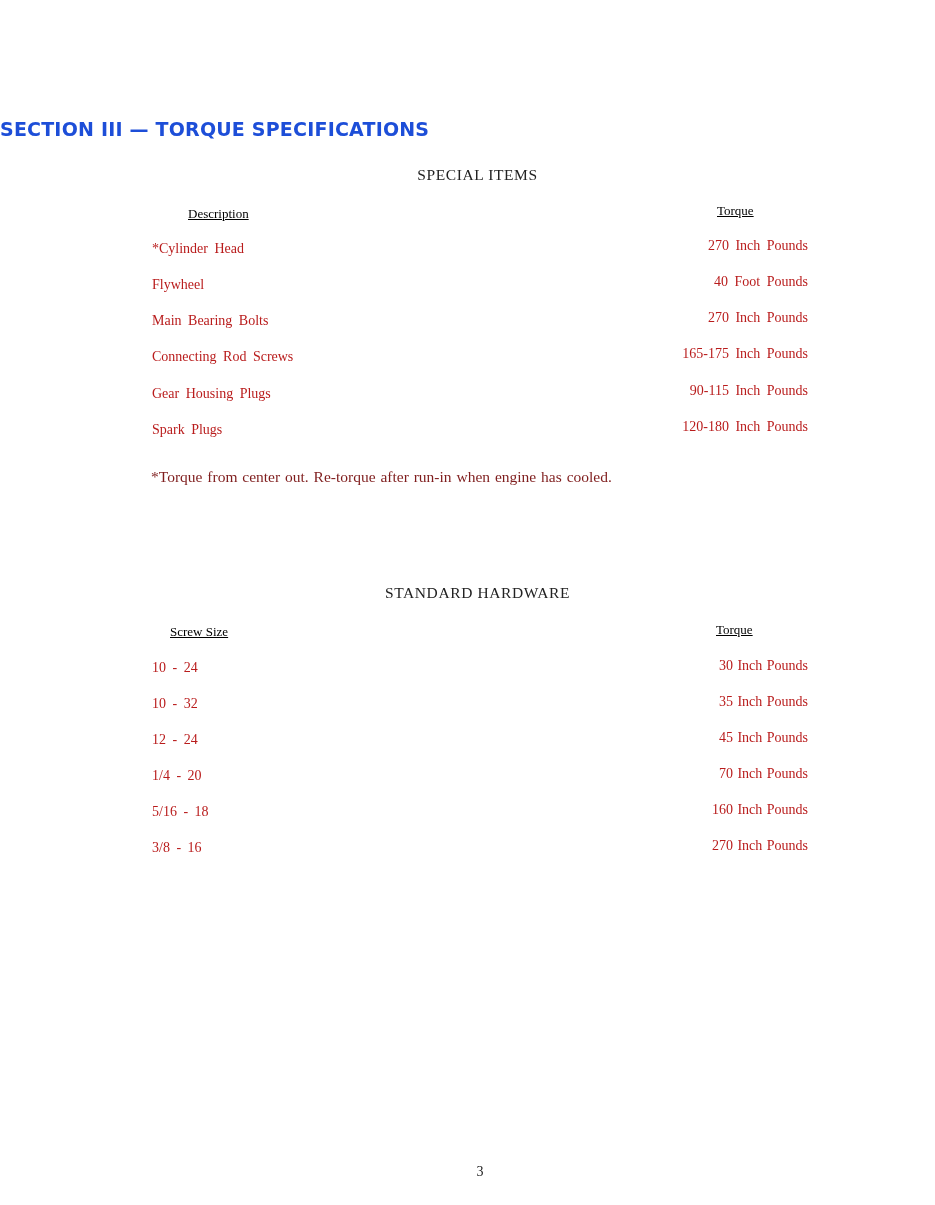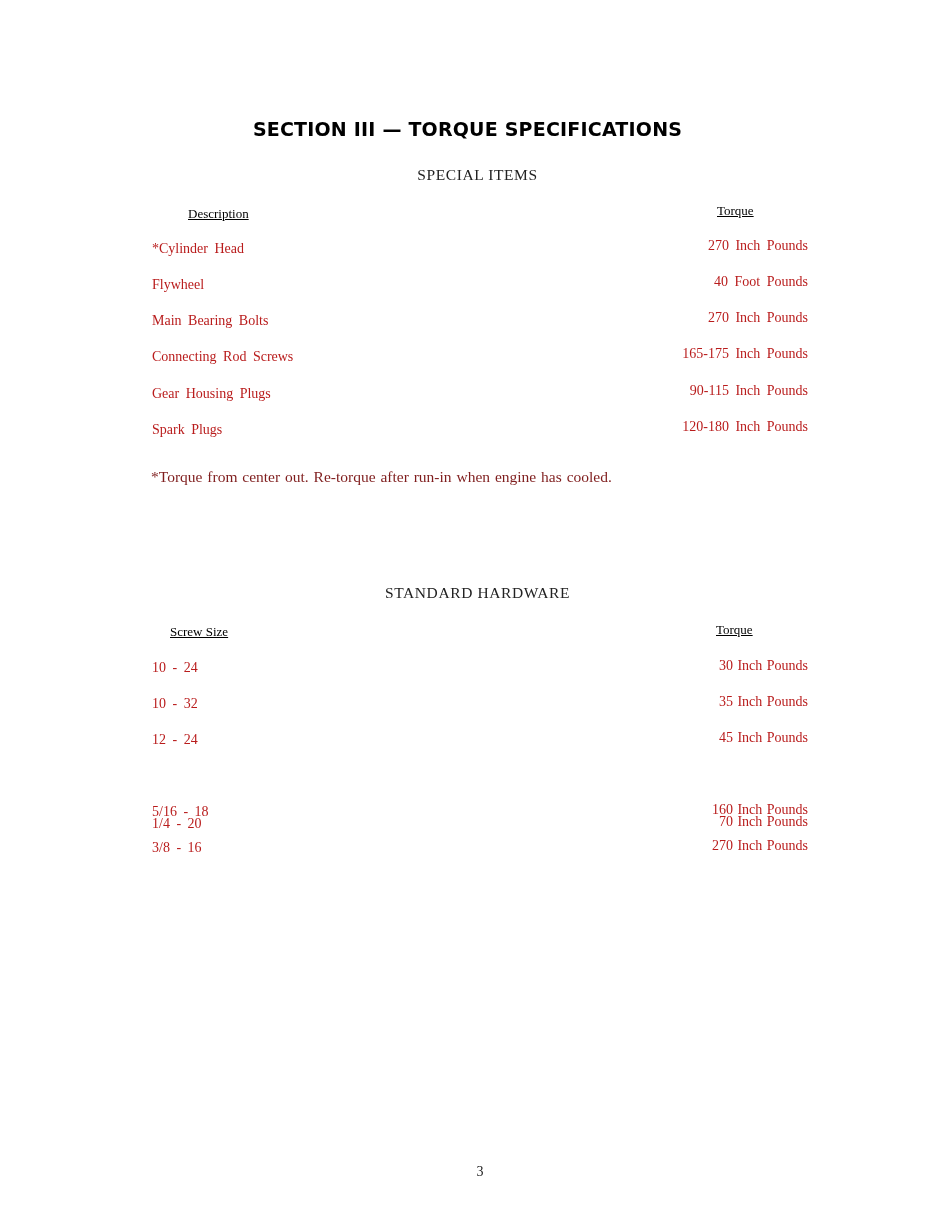--- a/index.html
+++ b/index.html
@@ -3,23 +3,23 @@
 <meta charset="utf-8">
 <style>
   html, body { margin: 0; padding: 0; }
   body {
     width: 935px; height: 1205px; background: #ffffff; position: relative;
     overflow: hidden; color: #1a1a1a;
     font-family: "DejaVu Serif", "Liberation Serif", serif;
   }
   .page { position: absolute; left: 0; top: 0; width: 935px; height: 1205px; }
   .title {
-    position: absolute; left: 0; width: 935px; top: 118px; text-align: center;
+    position: absolute; left: 0; width: 935px; top: 118px; 
     font-family: "DejaVu Sans", "Liberation Sans", sans-serif; font-weight: bold;
-    font-size: 19px; letter-spacing: 0.2px; color: #000000;
+    font-size: 19px; letter-spacing: 0.2px; color: #1d4ed8;
   }
   .subhead {
     position: absolute; left: 0; width: 955px; text-align: center;
     font-family: "Liberation Serif", serif; font-size: 15.5px; letter-spacing: 0.6px; color: #222;
   }
   .colhead {
     position: absolute; font-family: "Liberation Serif", serif; font-size: 13px;
     text-decoration: underline; color: #000000;
   }
   .row { position: absolute; left: 152px; width: 656px; height: 22px; font-family: "Liberation Serif", serif; font-size: 14px; color: #b91c1c; }
@@ -79,21 +79,21 @@
       <span class="val" style="top:-2px;">30 Inch Pounds</span>
     </div>
     <div class="row hw" style="top:696px;">
       <span class="desc">10 - 32</span>
       <span class="val" style="top:-2px;">35 Inch Pounds</span>
     </div>
     <div class="row hw" style="top:732px;">
       <span class="desc">12 - 24</span>
       <span class="val" style="top:-2px;">45 Inch Pounds</span>
     </div>
-    <div class="row hw" style="top:768px;margin-top:48px;">
+    <div class="row hw" style="top:768px;">
       <span class="desc">1/4 - 20</span>
       <span class="val" style="top:-2px;">70 Inch Pounds</span>
     </div>
     <div class="row hw" style="top:804px;">
       <span class="desc">5/16 - 18</span>
       <span class="val" style="top:-2px;">160 Inch Pounds</span>
     </div>
     <div class="row hw" style="top:840px;">
       <span class="desc">3/8 - 16</span>
       <span class="val" style="top:-2px;">270 Inch Pounds</span>

